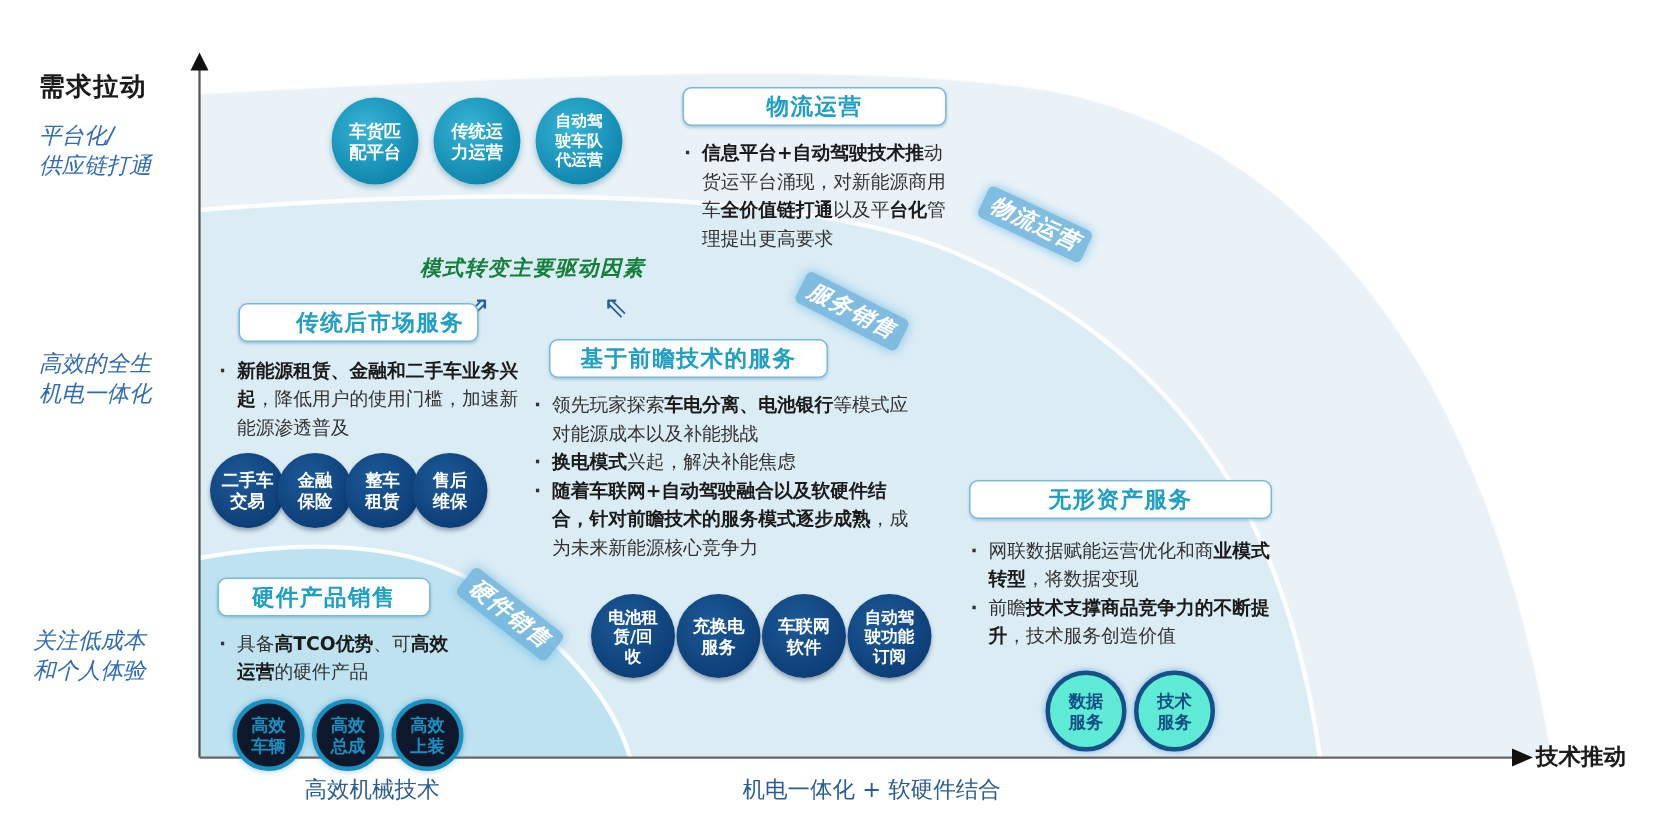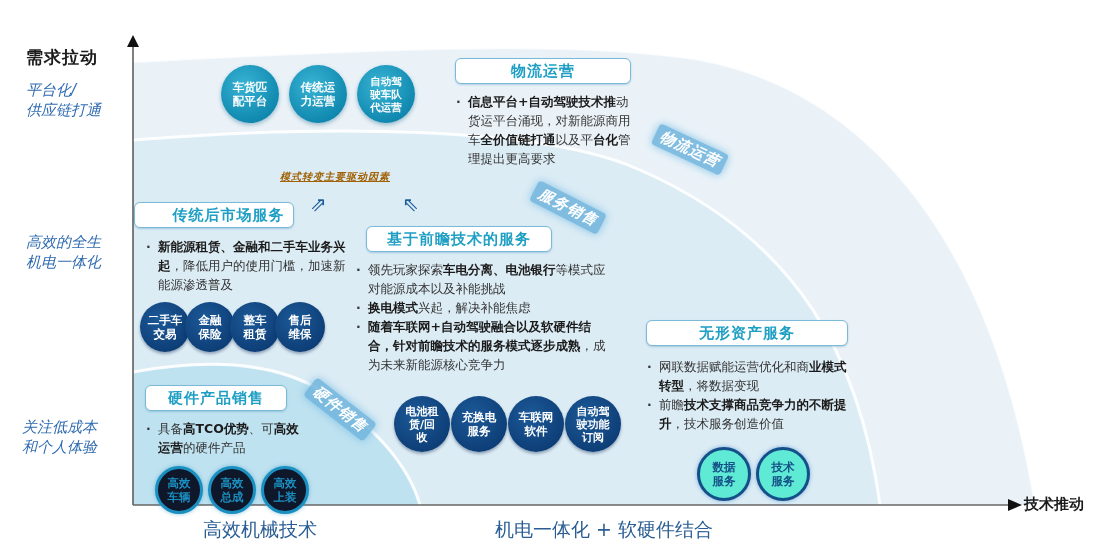--- a/index.html
+++ b/index.html
@@ -6,21 +6,21 @@
   html, body { width: 1108px; height: 550px; background: #ffffff; overflow: hidden; }
   body { position: relative; font-family: "DejaVu Sans", "Liberation Sans", sans-serif; color: #222; }
 
   .canvas { position: absolute; left: 0; top: 0; width: 1108px; height: 550px; }
 
   
   svg.bands { position: absolute; left: 0; top: 0; }
 
   .ylabel-main { position: absolute; left: 26px; top: 46px; font-size: 17px; font-weight: bold; color: #1b1b1b; letter-spacing: 1px; }
   .yside { position: absolute; font-style: italic; font-size: 15px; color: #2f6bb0; line-height: 20px; }
-  .xlabel { position: absolute; font-size: 19px; color: #2a5d93; }
+  .xlabel { position: absolute; font-size: 15px; color: #2a5d93; }
   .xaxis-end { position: absolute; font-size: 15px; font-weight: bold; color: #1b1b1b; }
 
   .title-box {
     position: absolute; height: 26px; border: 1.5px solid #7bbad6; border-radius: 6px;
     background: #ffffff; box-shadow: 0 1px 2px rgba(90,150,190,0.4);
     display: flex; align-items: center; justify-content: center;
     font-size: 15px; font-weight: bold; color: #1f9fc4; letter-spacing: 1px;
   }
   .bullets { position: absolute; font-size: 12.5px; line-height: 19px; color: #333; }
   .bullets .item { position: relative; padding-left: 12px; }
@@ -35,21 +35,21 @@
   .c-teal { background: radial-gradient(circle at 40% 35%, #38b4d4, #1189b0 70%, #0d7599); color: #ffffff; box-shadow: 0 2px 4px rgba(0,80,120,0.35); }
   .c-navy { background: radial-gradient(circle at 40% 35%, #1c5a98, #0e3f78 70%, #0a3466); color: #ffffff; box-shadow: 0 2px 3px rgba(0,30,70,0.35); }
   .c-outline { background: #0f172a; border: 3px solid #1b8fbf; color: #1b8fbf; box-shadow: 0 0 4px rgba(40,150,200,0.55); }
   .c-outline-navy { background: #5eead4; border: 3px solid #154f88; color: #154f88; box-shadow: 0 0 4px rgba(40,120,200,0.55); }
 
   .band-tag {
     position: absolute; font-size: 15px; font-weight: bold; font-style: italic; color: #ffffff;
     background: rgba(110,180,220,0.85); padding: 2px 6px; border-radius: 4px;
     box-shadow: 0 0 8px rgba(120,190,230,0.9); letter-spacing: 1px;
   }
-  .driver-title { position: absolute; font-size: 10px; font-weight: bold; font-style: italic; color: #a16207; letter-spacing: 1px; text-decoration: underline; }
+  .driver-title { position: absolute; font-size: 14px; font-weight: bold; font-style: italic; color: #15803d; letter-spacing: 1px; }
   .arrow-glyph { position: absolute; font-size: 20px; color: #1f5f9a; }
 
   .watermark { position: absolute; font-size: 24px; color: #111; letter-spacing: 1px; text-shadow: 0 0 2px #fff, 0 0 2px #fff; }
 </style>
 </head>
 <body>
 
 <div class="canvas">
 
   <svg class="bands" width="1108" height="550" viewBox="0 0 1108 550">
@@ -100,21 +100,21 @@
 力运营</div>
   <div class="circle c-teal" style="left:357px; top:65px; width:58px; height:58px; font-size:10.5px; line-height:13px;">自动驾
 驶车队
 代运营</div>
 
   <div class="title-box" style="left:455px; top:58px; width:176px;">物流运营</div>
   <div class="bullets" style="left:456px; top:92px; width:182px;">
     <div class="item"><b>信息平台+自动驾驶技术推</b><span>动货运平台涌现，对新能源商用车</span><b>全价值链打通</b><span>以及平</span><b>台化</b><span>管理提出更高要求</span></div>
   </div>
 
-  <div class="title-box" style="left:134px; top:202px; width:160px;padding-left:29px;">传统后市场服务</div>
+  <div class="title-box" style="left:159px; top:202px; width:160px;padding-left:29px;">传统后市场服务</div>
   <div class="bullets" style="left:146px; top:237px; width:200px;">
     <div class="item"><b>新能源租赁、金融和二手车业务兴起</b><span>，降低用户的使用门槛，加速新能源渗透普及</span></div>
   </div>
   <div class="circle c-navy" style="left:140px; top:302px; width:50px; height:50px;">二手车
 交易</div>
   <div class="circle c-navy" style="left:185px; top:302px; width:50px; height:50px;">金融
 保险</div>
   <div class="circle c-navy" style="left:230px; top:302px; width:50px; height:50px;">整车
 租赁</div>
   <div class="circle c-navy" style="left:275px; top:302px; width:50px; height:50px;">售后

